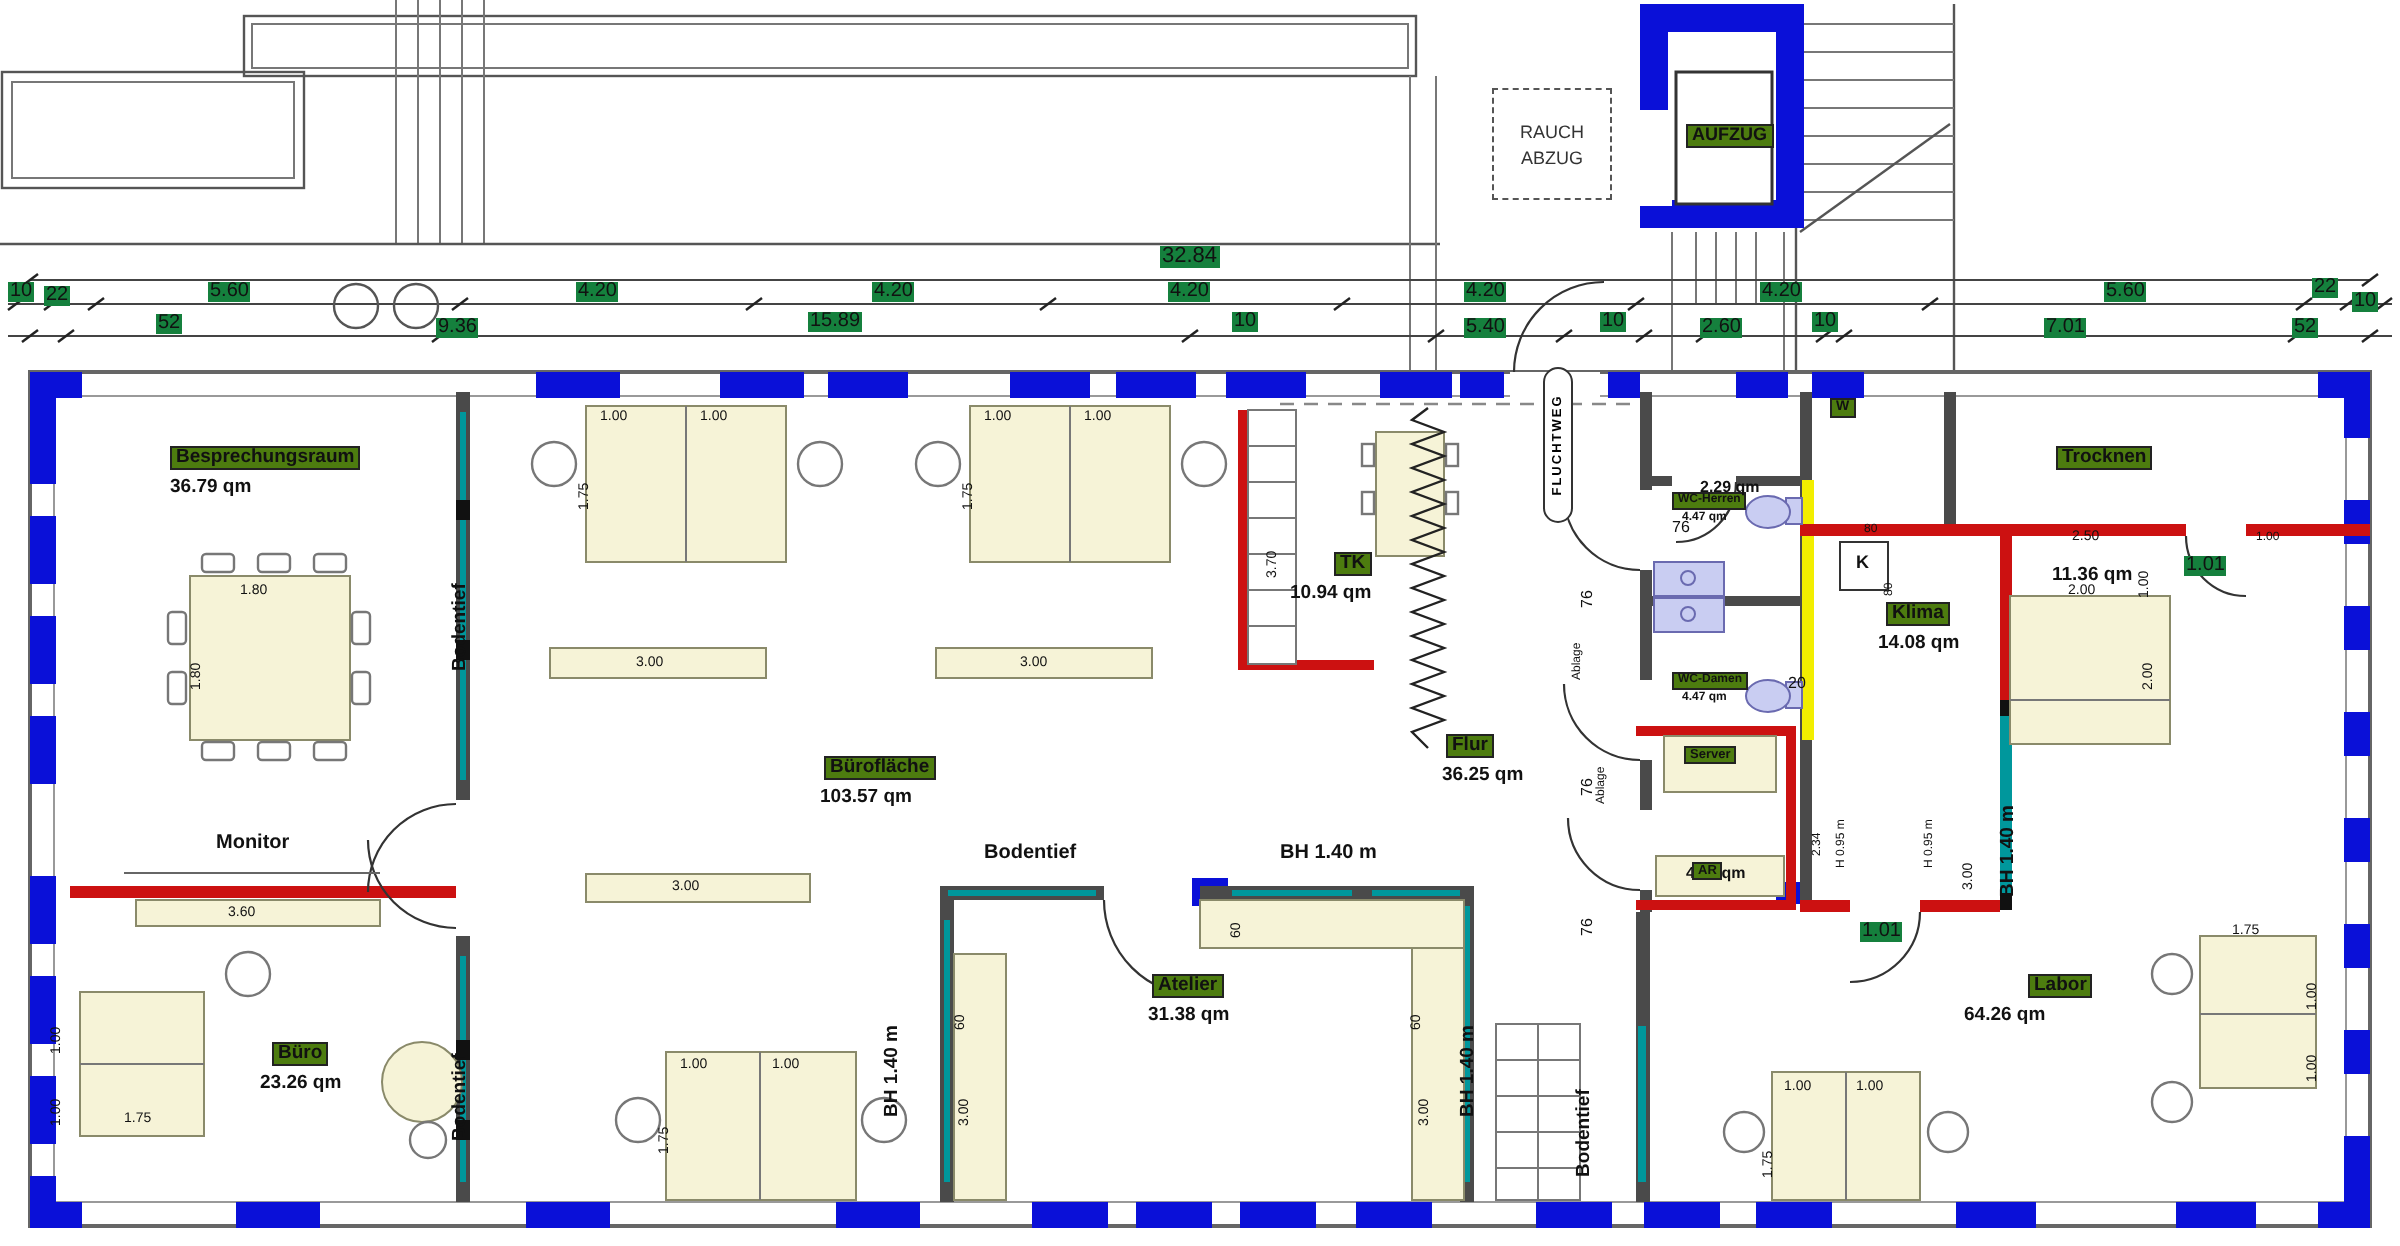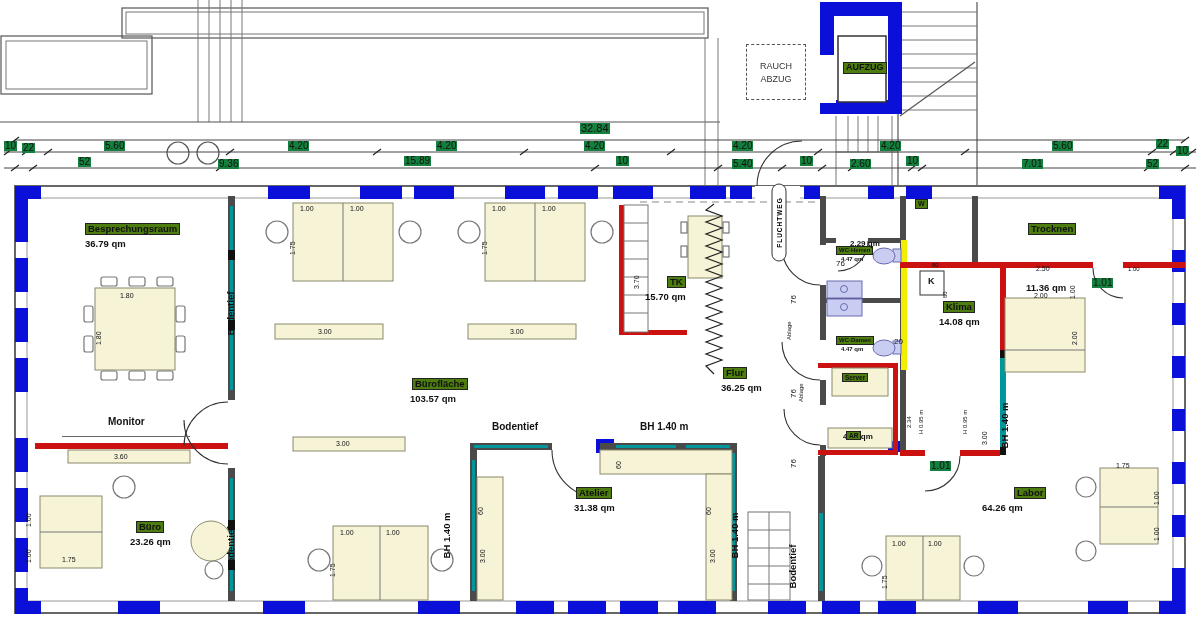--- a/index.html
+++ b/index.html
@@ -388,21 +388,21 @@
 <div class="dim" style="left:1022px;top:159px;">7.01</div>
 <div class="dim" style="left:1146px;top:159px;">52</div>
 
 <div class="L box" style="left:85px;top:223px;">Besprechungsraum</div>
 <div class="L" style="left:85px;top:239px;">36.79 qm</div>
 <div class="L box" style="left:412px;top:378px;">Bürofläche</div>
 <div class="L" style="left:410px;top:394px;">103.57 qm</div>
 <div class="L box" style="left:136px;top:521px;">Büro</div>
 <div class="L" style="left:130px;top:537px;">23.26 qm</div>
 <div class="L box" style="left:667px;top:276px;">TK</div>
-<div class="L" style="left:645px;top:292px;">15.70 qm</div>
+<div class="L" style="left:645px;top:292px;">10.94 qm</div>
 <div class="L box" style="left:723px;top:367px;">Flur</div>
 <div class="L" style="left:721px;top:383px;">36.25 qm</div>
 <div class="L box" style="left:576px;top:487px;">Atelier</div>
 <div class="L" style="left:574px;top:503px;">31.38 qm</div>
 <div class="L box" style="left:1014px;top:487px;">Labor</div>
 <div class="L" style="left:982px;top:503px;text-align:right;">64.26 qm</div>
 <div class="L box" style="left:1028px;top:223px;">Trocknen</div>
 <div class="L" style="left:1026px;top:239px;margin-top:44px;">11.36 qm</div>
 <div class="L box" style="left:943px;top:301px;">Klima</div>
 <div class="L" style="left:939px;top:317px;">14.08 qm</div>

